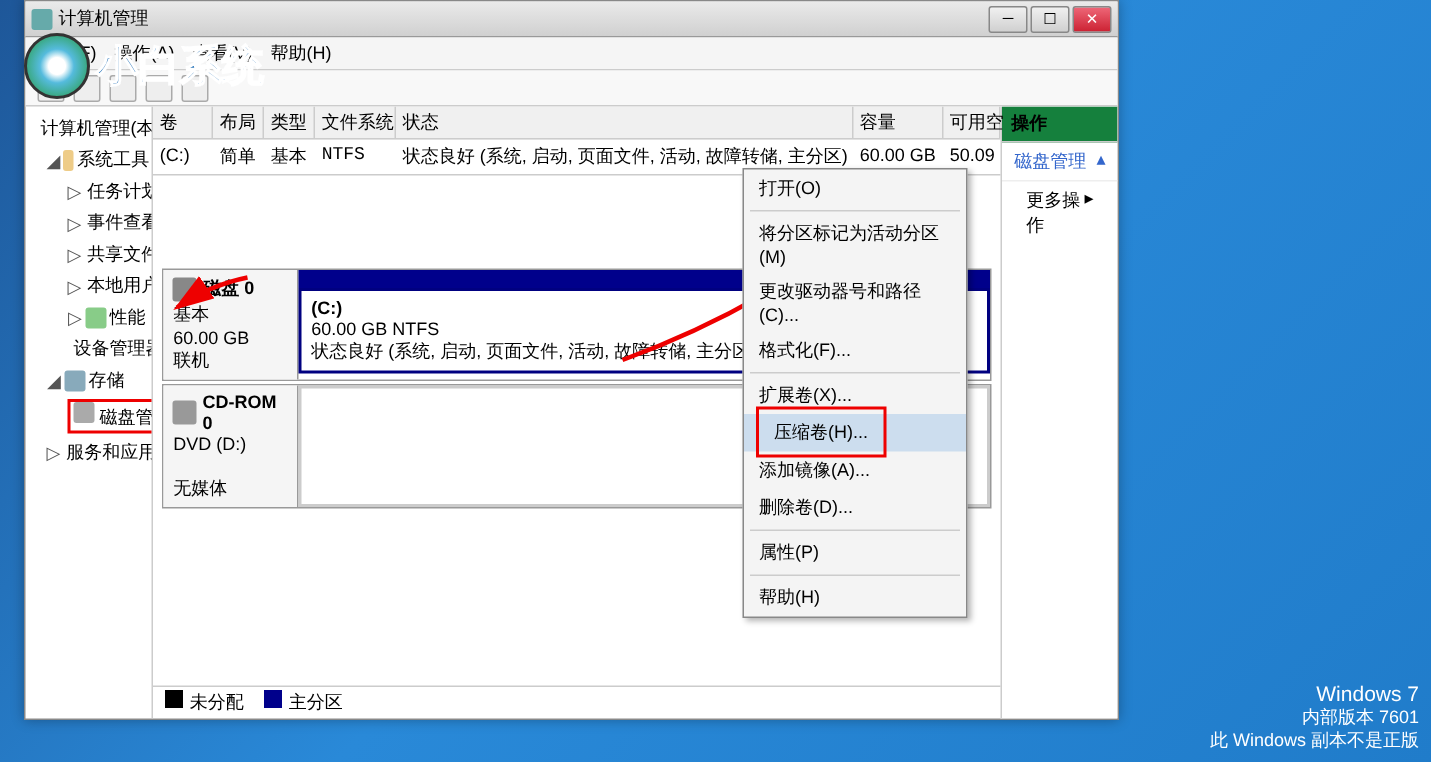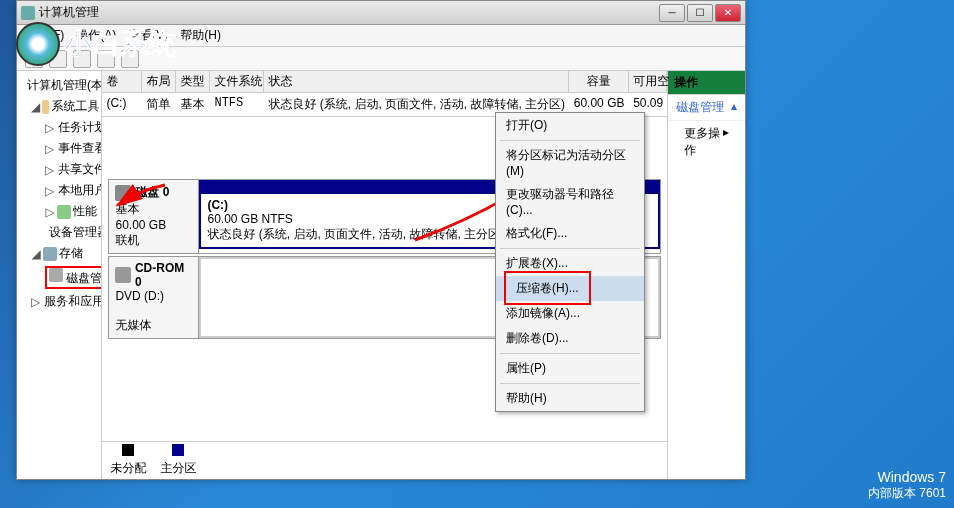--- a/index.html
+++ b/index.html
@@ -24,32 +24,32 @@
 .tree-item .ico { width: 14px; height: 14px; display: inline-block; background: #dcb; border-radius: 2px; }
 .lvl1 { padding-left: 12px; }
 .lvl2 { padding-left: 26px; }
 .highlight-box { border: 2px solid #e00; display: inline-block; padding: 0 2px; }
 .center { flex: 1; display: flex; flex-direction: column; position: relative; }
 .vol-table { border-bottom: 1px solid #ccc; }
 .vol-head { display: flex; background: #f0f0f0; border-bottom: 1px solid #ccc; }
 .vol-head > div { padding: 2px 4px; border-right: 1px solid #ccc; white-space: nowrap; }
 .vol-row { display: flex; padding: 2px 0; }
 .vol-row > div { padding: 1px 4px; white-space: nowrap; }
-.c-vol { width: 40px; } .c-lay { width: 34px; } .c-typ { width: 34px; } .c-fs { width: 54px; font-family: Liberation Mono, monospace; } .c-st { flex: 1; } .c-cap { width: 60px; text-align: center; } .c-free { width: 38px; text-align: right; }
+.c-vol { width: 40px; } .c-lay { width: 34px; } .c-typ { width: 34px; } .c-fs { width: 54px; font-family: Liberation Mono, monospace; } .c-st { flex: 1; } .c-cap { width: 60px; text-align: left; } .c-free { width: 38px; text-align: right; }
 .disk-area { flex: 1; overflow: auto; padding-top: 60px; }
 .disk-block { display: flex; border: 1px solid #999; margin: 2px 6px; }
 .disk-label { width: 90px; padding: 4px 6px; border-right: 1px solid #999; background: #f5f5f5; }
 .disk-label .dt { font-weight: bold; display: flex; align-items: center; gap: 4px; }
 .disk-label .di { width: 16px; height: 16px; background: #888; border-radius: 2px; display: inline-block; }
 .disk-part { flex: 1; display: flex; }
 .part-box { flex: 1; border: 2px solid #000080; padding: 4px 6px; }
 .part-box .pn { font-weight: bold; }
 .blank-top { height: 12px; background: #00008b; }
 .legend { padding: 2px 8px; border-top: 1px solid #ccc; display: flex; gap: 14px; }
-.leg-item { display: flex; align-items: center; gap: 4px; flex-direction: column; }
+.leg-item { display: flex; align-items: flex-start; gap: 4px; }
 .leg-sw { width: 12px; height: 12px; display: inline-block; }
 .actions { width: 130px; border-left: 1px solid #ccc; background: #fff; }
 .action-head { background: #15803d; padding: 3px 6px; border-bottom: 1px solid #ccc; font-weight: bold; }
 .action-sub { padding: 4px 8px; color: #36c; border-bottom: 1px solid #eee; display: flex; justify-content: space-between; }
 .action-item { padding: 4px 16px; cursor: pointer; display: flex; justify-content: space-between; }
 .context { position: absolute; left: 495px; top: 112px; width: 150px; background: #f4f4f4; border: 1px solid #888; box-shadow: 2px 2px 4px rgba(0,0,0,.3); z-index: 100; }
 .ctx-item { padding: 4px 10px; cursor: pointer; }
 .ctx-item:hover, .ctx-hover { background: #cde; }
 .ctx-disabled { color: #000000; cursor: default; }
 .ctx-sep { border-top: 1px solid #ccc; margin: 2px 4px; }
@@ -265,13 +265,14 @@
       <marker id="ah2" markerWidth="10" markerHeight="10" refX="8" refY="3" orient="auto">
         <path d="M0,0 L9,3 L0,6 Z" fill="#e00"></path>
       </marker>
     </defs>
   <path d="M5,60 Q60,40 110,10" stroke="#e00" stroke-width="3" fill="none" marker-end="url(#ah2)"></path>
 </svg>
 
 <div class="watermark">
   <div class="big">Windows 7</div>
   <div>内部版本 7601</div>
+  <div>此 Windows 副本不是正版</div>
 </div>
 
 </body></html>

